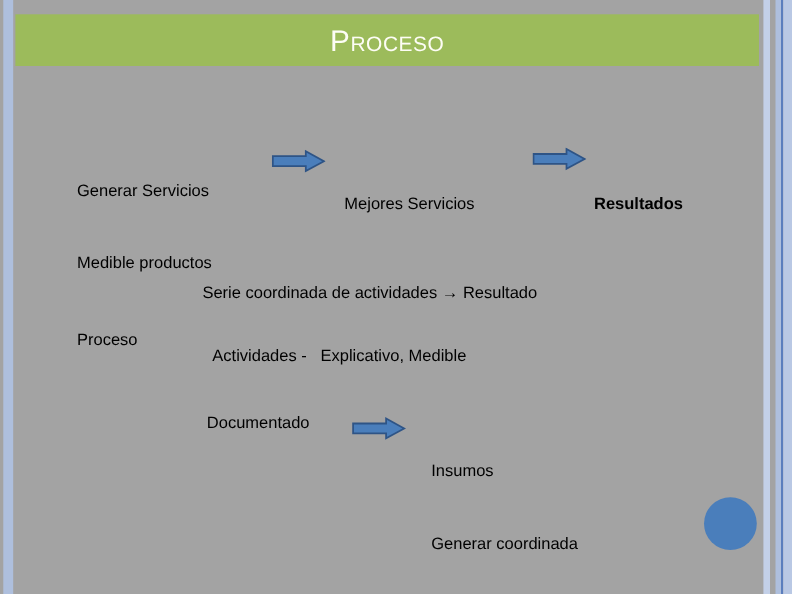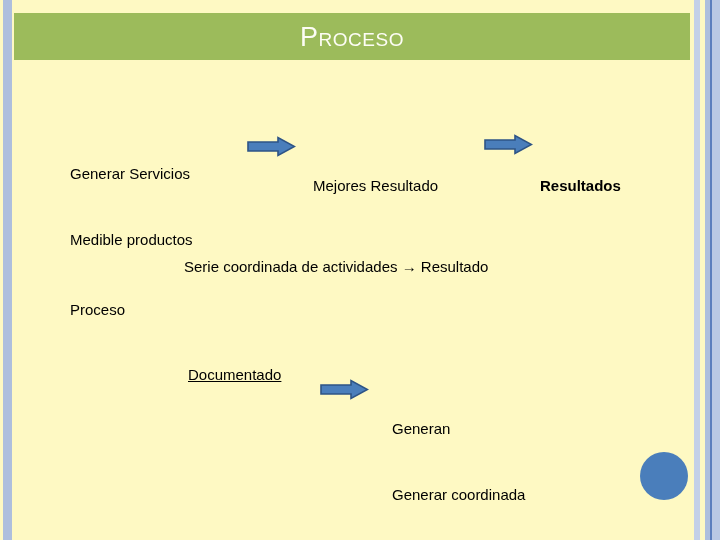--- a/index.html
+++ b/index.html
@@ -7,21 +7,21 @@
     padding: 0;
     background: #ffffff;
   }
   body {
     font-family: "Liberation Sans", sans-serif;
   }
   .slide {
     position: relative;
     width: 720px;
     height: 540px;
-    background: #fef9c3;
+    background: #a3a3a3;
     overflow: hidden;
   }
 
   
   .edge-bar {
     position: absolute;
     top: 0;
     height: 540px;
   }
   .edge-left   { left: 3px;   width: 9px;  background: #aebfdd; }
@@ -80,21 +80,21 @@
     background: #4a7ebb;
   }
 
   
   #blk-prestan      { left: 70px;  top: 119px; }
   #blk-mejores      { left: 313px; top: 131px; }
   #blk-resultados   { left: 540px; top: 131px; }
   #blk-serie        { left: 184px; top: 256px; }
   #blk-proceso      { left: 70px;  top: 299px; }
   #blk-actividades  { left: 193px; top: 313px; }
-  #blk-documentado  { left: 188px; top: 364px; text-decoration: underline; }
+  #blk-documentado  { left: 188px; top: 374px; }
   #blk-insumos      { left: 392px; top: 374px; }
 
   #arrow-1 { left: 247px; top: 136px; }
   #arrow-2 { left: 484px; top: 134px; }
   #arrow-3 { left: 320px; top: 379px; }
 </style>
 </head>
 <body>
 
 <div class="slide">
@@ -114,46 +114,47 @@
     <div>Medible productos</div>
   </div>
 
   <div class="arrow" id="arrow-1">
     <svg width="49" height="21" viewBox="0 0 49 21">
       <polygon points="1,6 31,6 31,1.5 47.5,10.5 31,19.5 31,15 1,15" fill="#4a7ebb" stroke="#2e5486" stroke-width="1.6" stroke-linejoin="miter"></polygon>
     </svg>
   </div>
 
   <div class="txt" id="blk-mejores">
-    <div>Mejores Resultado</div>
+    <div>Mejores Servicios</div>
   </div>
 
   <div class="arrow" id="arrow-2">
     <svg width="49" height="21" viewBox="0 0 49 21">
       <polygon points="1,6 31,6 31,1.5 47.5,10.5 31,19.5 31,15 1,15" fill="#4a7ebb" stroke="#2e5486" stroke-width="1.6" stroke-linejoin="miter"></polygon>
     </svg>
   </div>
 
   <div class="txt" id="blk-serie">Serie coordinada de actividades → Resultado</div>
 
   <div class="txt txt-bold" id="blk-resultados">
     <div>Resultados</div>
   </div>
 
   <div class="txt" id="blk-proceso">Proceso</div>
 
+  <div class="txt" id="blk-actividades">Actividades -   Explicativo, Medible</div>
 
   <div class="txt" id="blk-documentado">Documentado</div>
 
   <div class="arrow" id="arrow-3">
     <svg width="49" height="21" viewBox="0 0 49 21">
       <polygon points="1,6 31,6 31,1.5 47.5,10.5 31,19.5 31,15 1,15" fill="#4a7ebb" stroke="#2e5486" stroke-width="1.6" stroke-linejoin="miter"></polygon>
     </svg>
   </div>
 
   <div class="txt" id="blk-insumos">
-    <div>Generan</div>
+    <div>Insumos</div>
     <div>Generar coordinada</div>
   </div>
 
   <div class="circle"></div>
 
 </div>
 
 </body></html>

